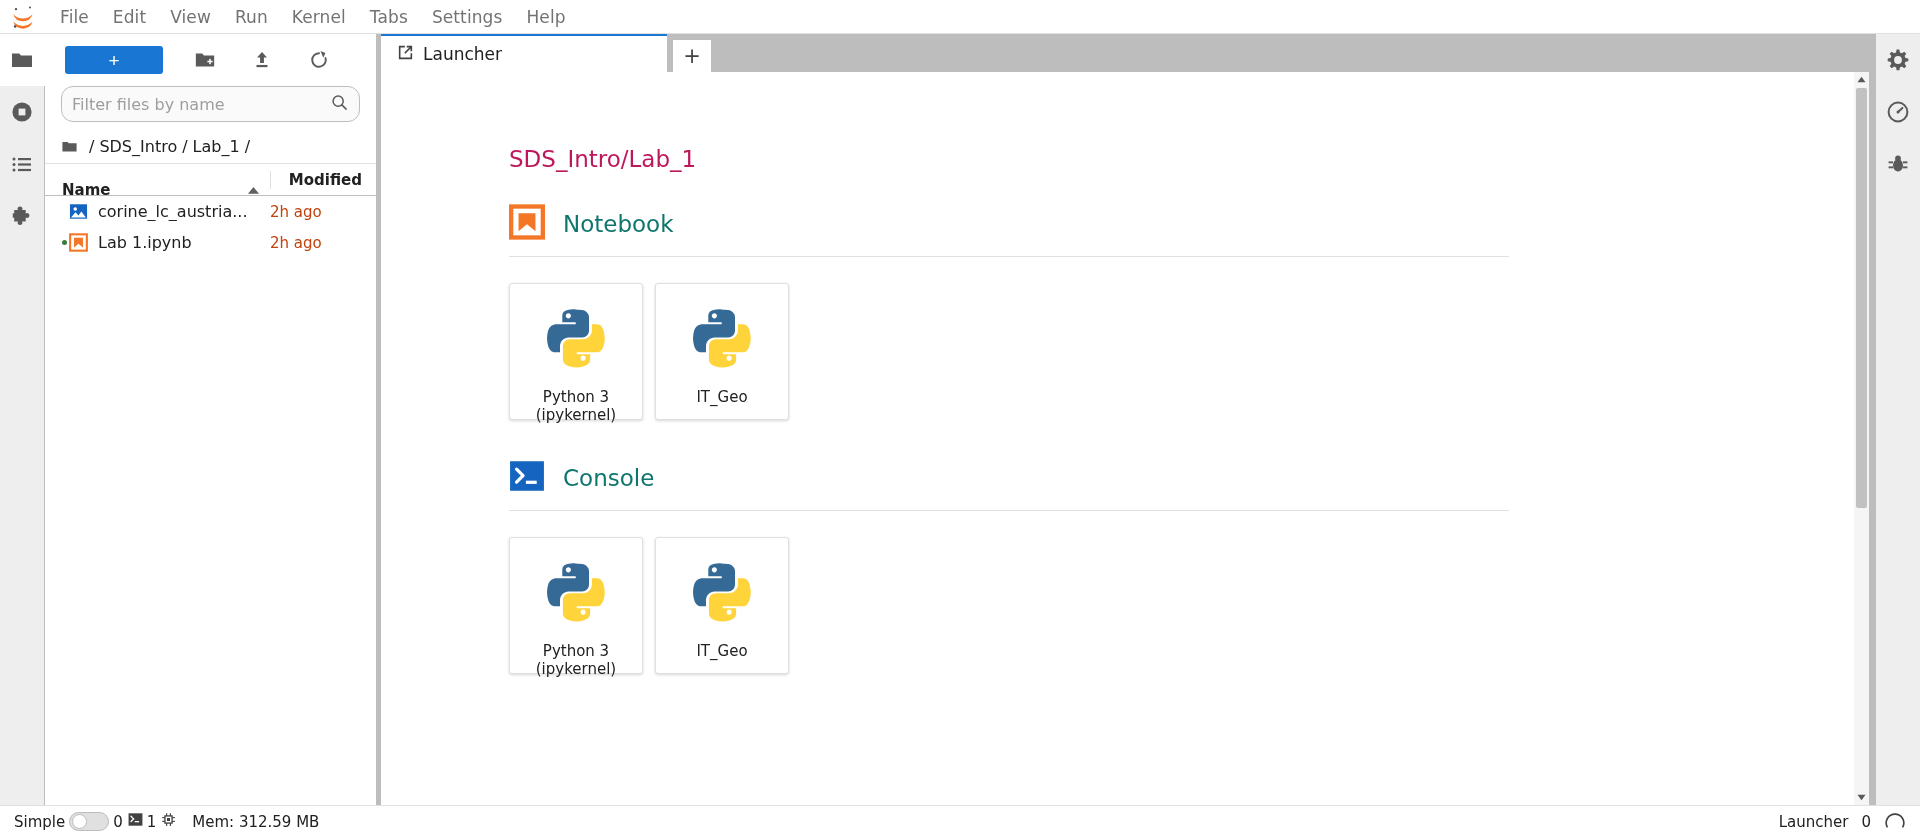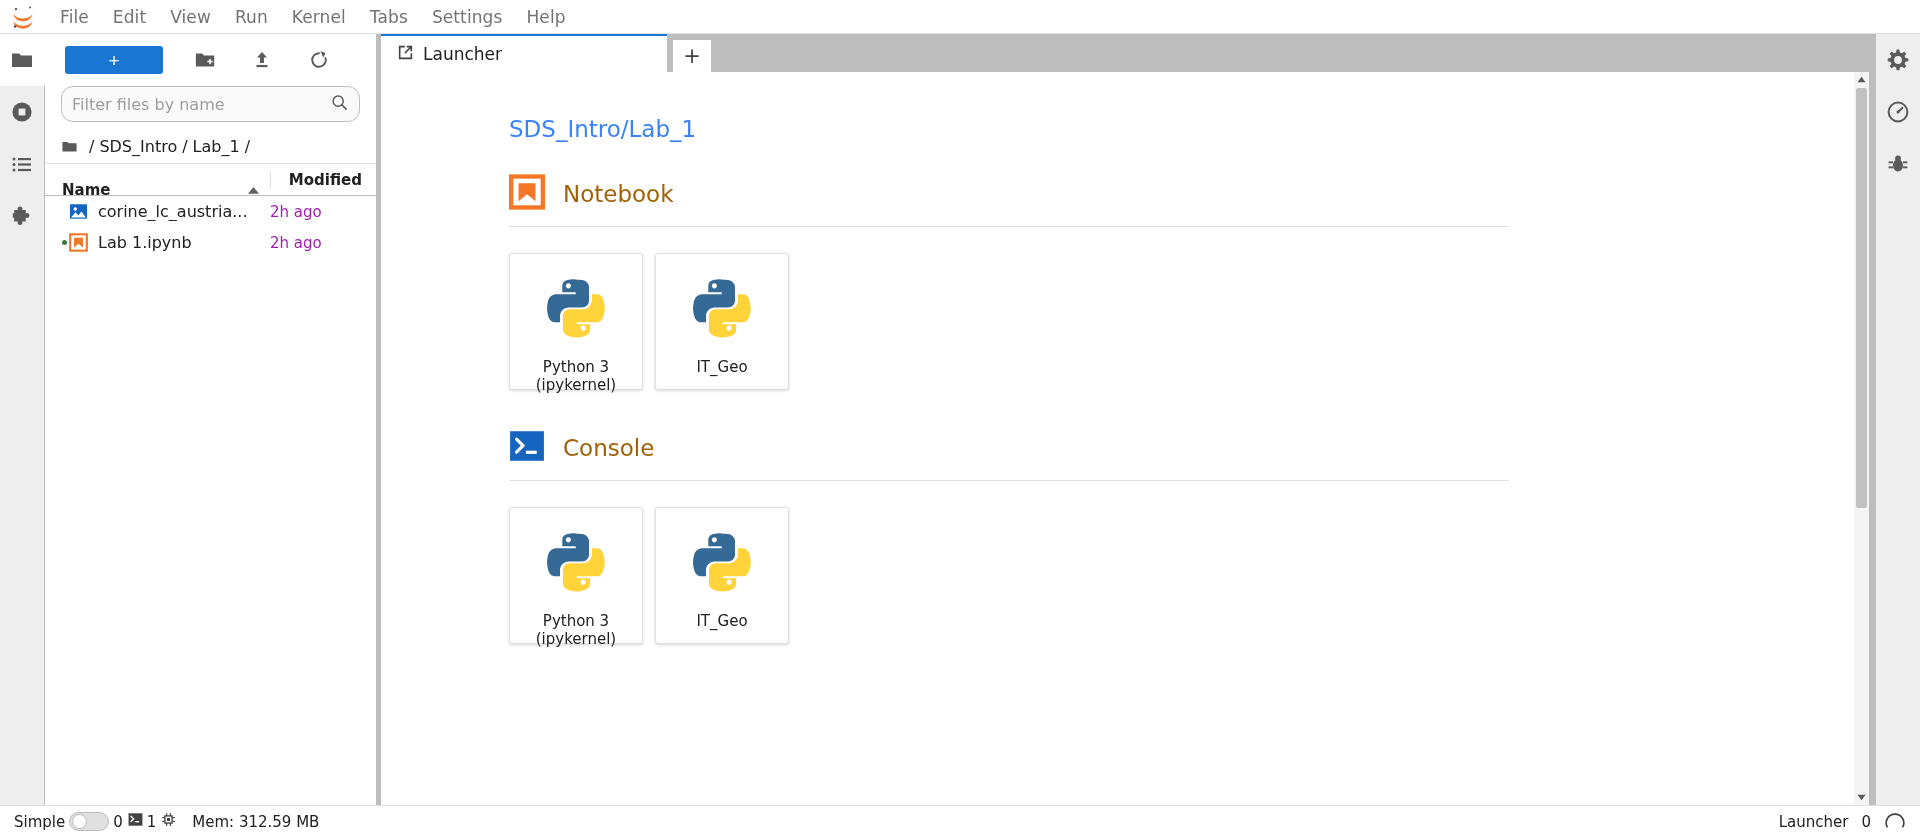--- a/index.html
+++ b/index.html
@@ -86,21 +86,21 @@
   .fb-h-mod { width: 92px; text-align: right; cursor: pointer; padding-left: 12px; border-left: 1px solid #e0e0e0; }
   .fb-list { flex: 1; overflow-y: auto; }
   .fb-row {
     height: 31px; display: flex; align-items: center; font-size: 16px;
     color: #212121; cursor: pointer; padding: 0 14px; position: relative;
   }
   .run-dot { width: 10px; display: flex; align-items: center; justify-content: center; }
   .run-dot .dot { width: 5px; height: 5px; border-radius: 50%; background: #3a7d3a; }
   .fb-icon { width: 26px; display: flex; align-items: center; justify-content: flex-start; }
   .fb-name { flex: 1; white-space: nowrap; overflow: hidden; text-overflow: ellipsis; padding-left: 3px; }
-  .fb-mod { width: 92px; color: #a21caf; font-size: 15px; }
+  .fb-mod { width: 92px; color: #c2410c; font-size: 15px; }
 
   
   .main-area { flex: 1; display: flex; flex-direction: column; min-width: 0; background: #bdbdbd; }
   .tabbar {
     height: 38px; min-height: 38px; background: #bdbdbd;
     display: flex; align-items: flex-end; padding-left: 4px;
   }
   .tab {
     height: 38px; background: #ffffff; display: flex; align-items: center;
     padding: 0 18px 0 16px; font-size: 17px; color: #212121; cursor: pointer;
@@ -112,28 +112,28 @@
     align-items: center; justify-content: center; cursor: pointer;
     margin-left: 6px; margin-bottom: 0px; font-size: 21px; color: #424242;
     align-self: flex-end;
   }
   .launcher-pane {
     flex: 1; background: #ffffff; margin: 0 6px 0 4px; position: relative;
     overflow: hidden; display: flex;
   }
   .launcher-scroll { flex: 1; overflow: hidden; padding: 44px 0 0 128px; position: relative; }
   .launcher-title {
-    font-size: 23px; color: #3b82f6; font-weight: normal; margin-bottom: 32px;
+    font-size: 23px; color: #be185d; font-weight: normal; margin-bottom: 32px; margin-top: 30px;
   }
   .section { margin-bottom: 6px; }
   .section-head {
     display: flex; align-items: center; gap: 18px; padding-bottom: 12px;
     border-bottom: 1px solid #e0e0e0; max-width: 1000px; margin-bottom: 26px;
   }
-  .section-title { font-size: 23px; color: #a16207; }
+  .section-title { font-size: 23px; color: #0f766e; }
   .card-row { display: flex; gap: 12px; margin-bottom: 38px; }
   .card {
     width: 134px; height: 137px; background: #ffffff;
     border: 1px solid #e0e0e0; border-radius: 3px;
     box-shadow: 0 1px 3px rgba(0,0,0,.16);
     display: flex; flex-direction: column; align-items: center;
     justify-content: flex-start; padding-top: 20px; cursor: pointer;
   }
   .card-label {
     font-size: 15px; color: #212121; text-align: center; line-height: 1.2;

